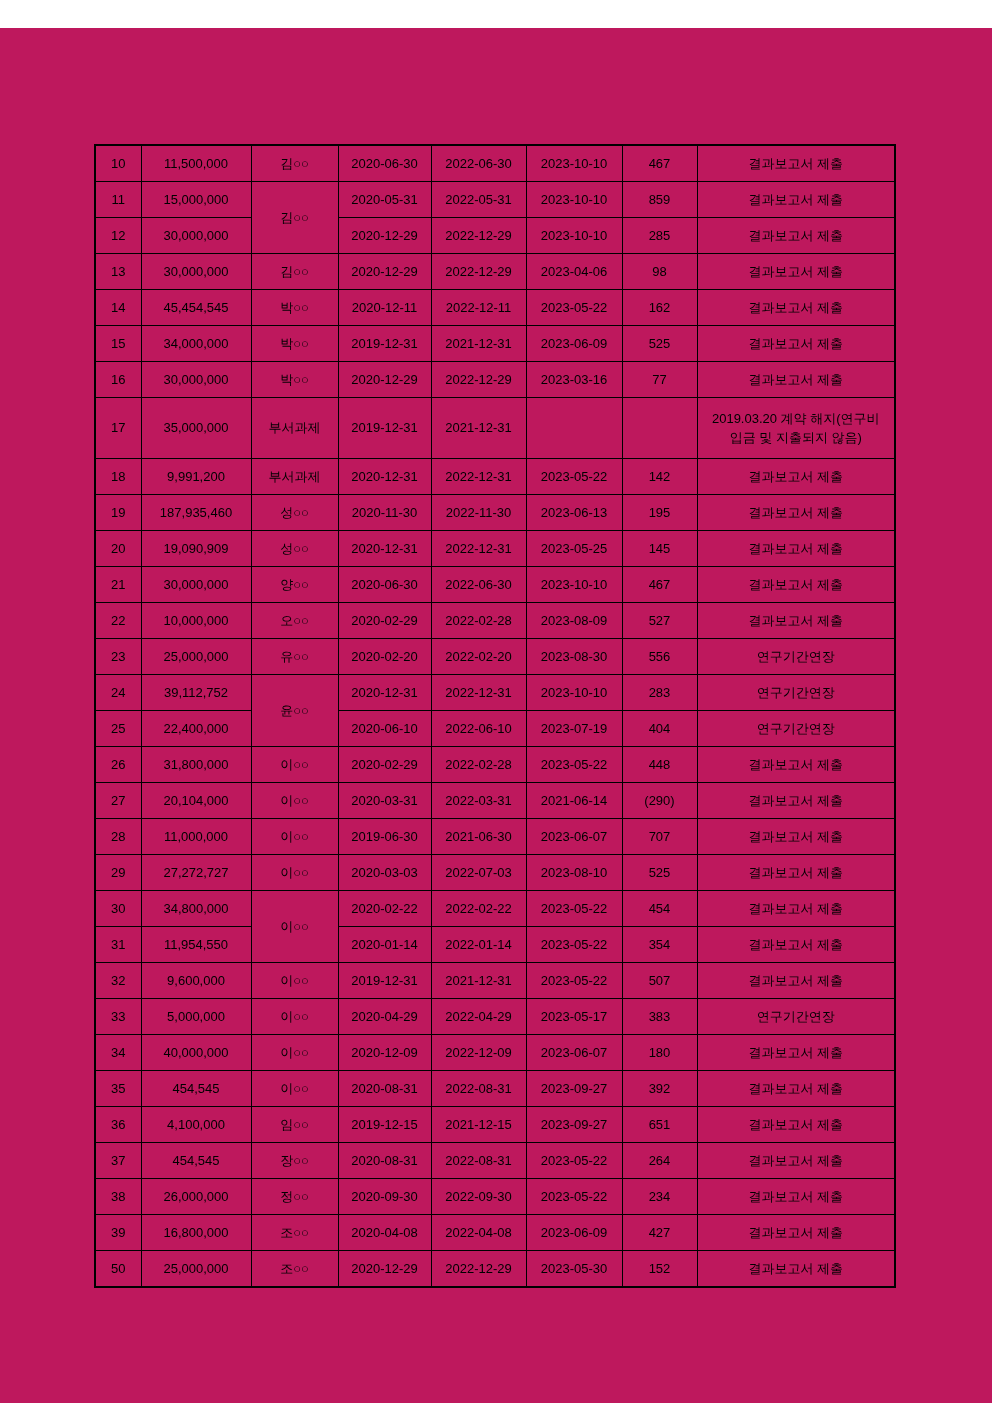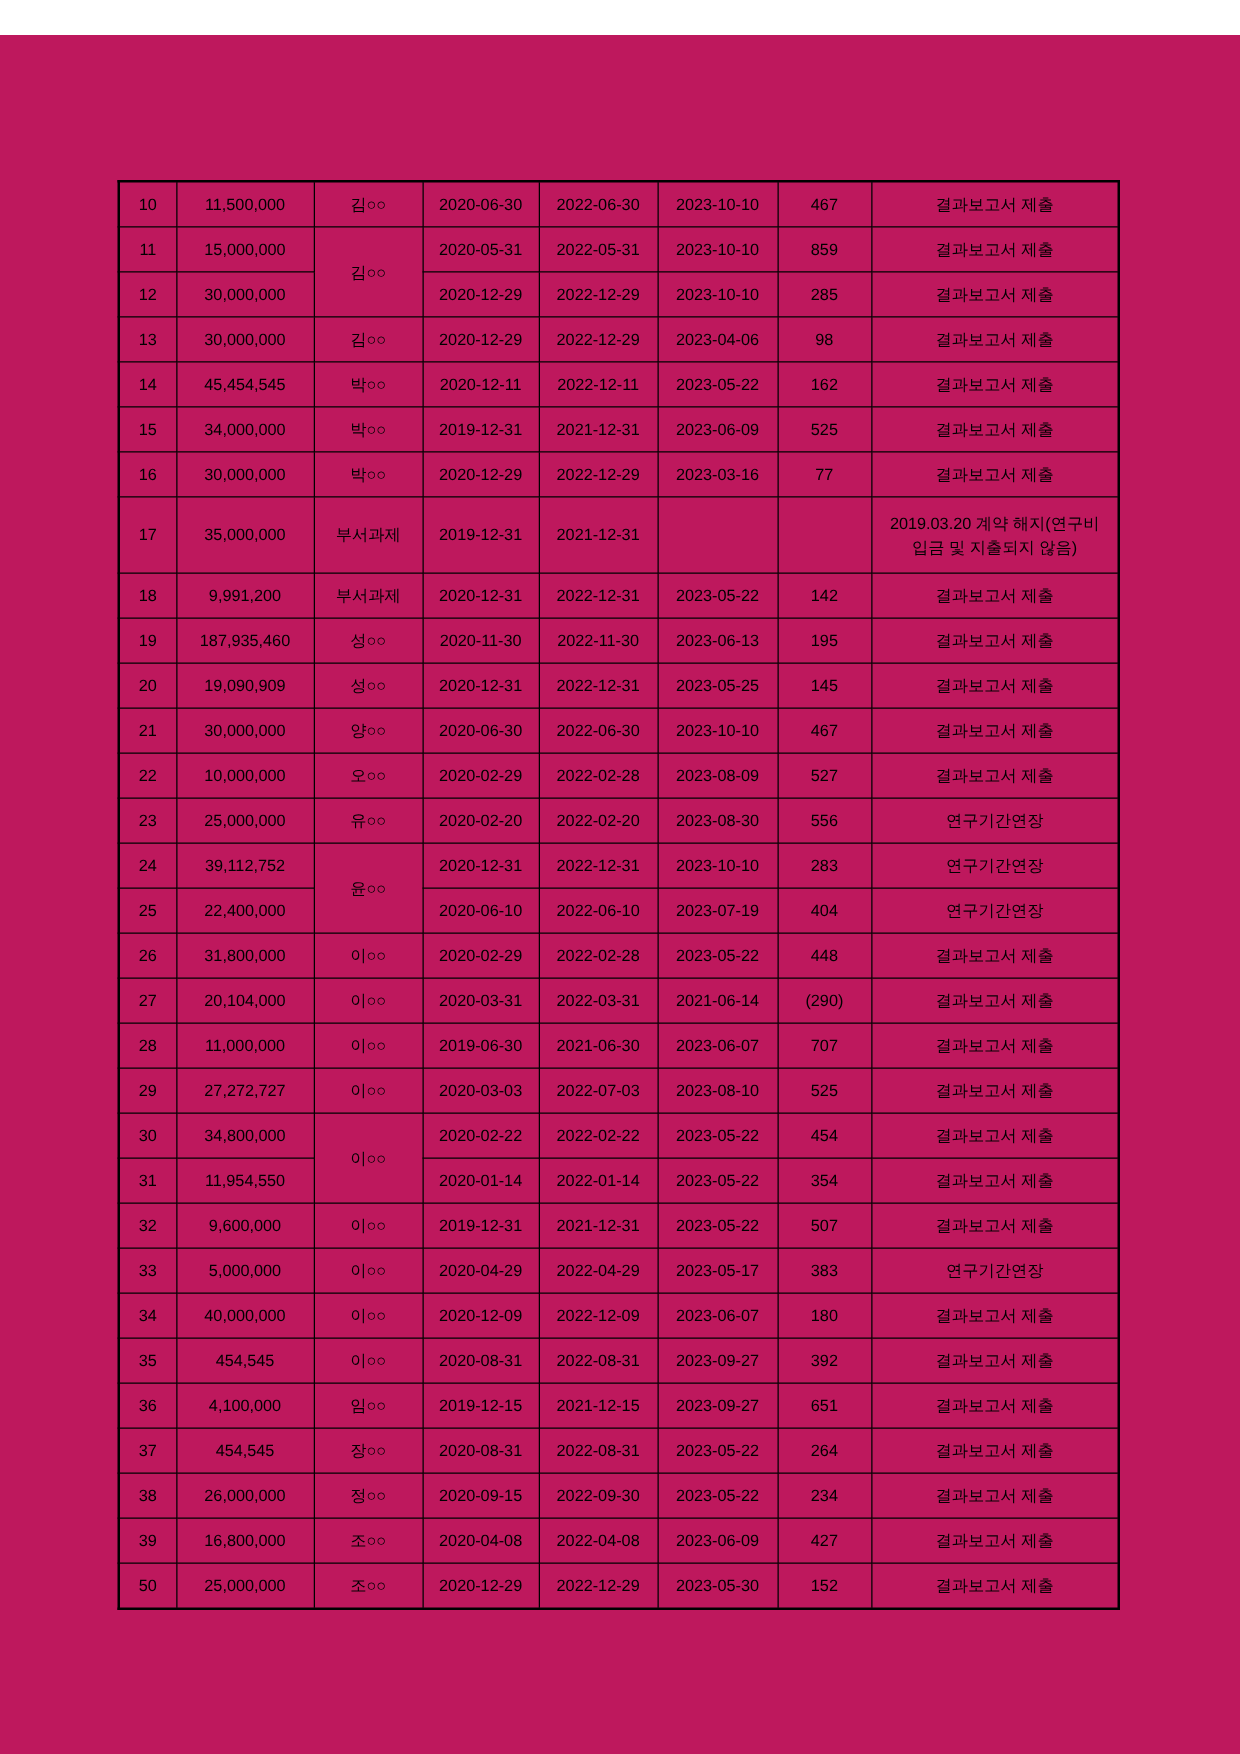--- a/index.html
+++ b/index.html
@@ -339,21 +339,21 @@
           <td>2020-08-31</td>
           <td>2022-08-31</td>
           <td>2023-05-22</td>
           <td>264</td>
           <td>결과보고서 제출</td>
         </tr>
         <tr>
           <td>38</td>
           <td>26,000,000</td>
           <td>정○○</td>
-          <td>2020-09-15</td>
+          <td>2020-09-30</td>
           <td>2022-09-30</td>
           <td>2023-05-22</td>
           <td>234</td>
           <td>결과보고서 제출</td>
         </tr>
         <tr>
           <td>39</td>
           <td>16,800,000</td>
           <td>조○○</td>
           <td>2020-04-08</td>

